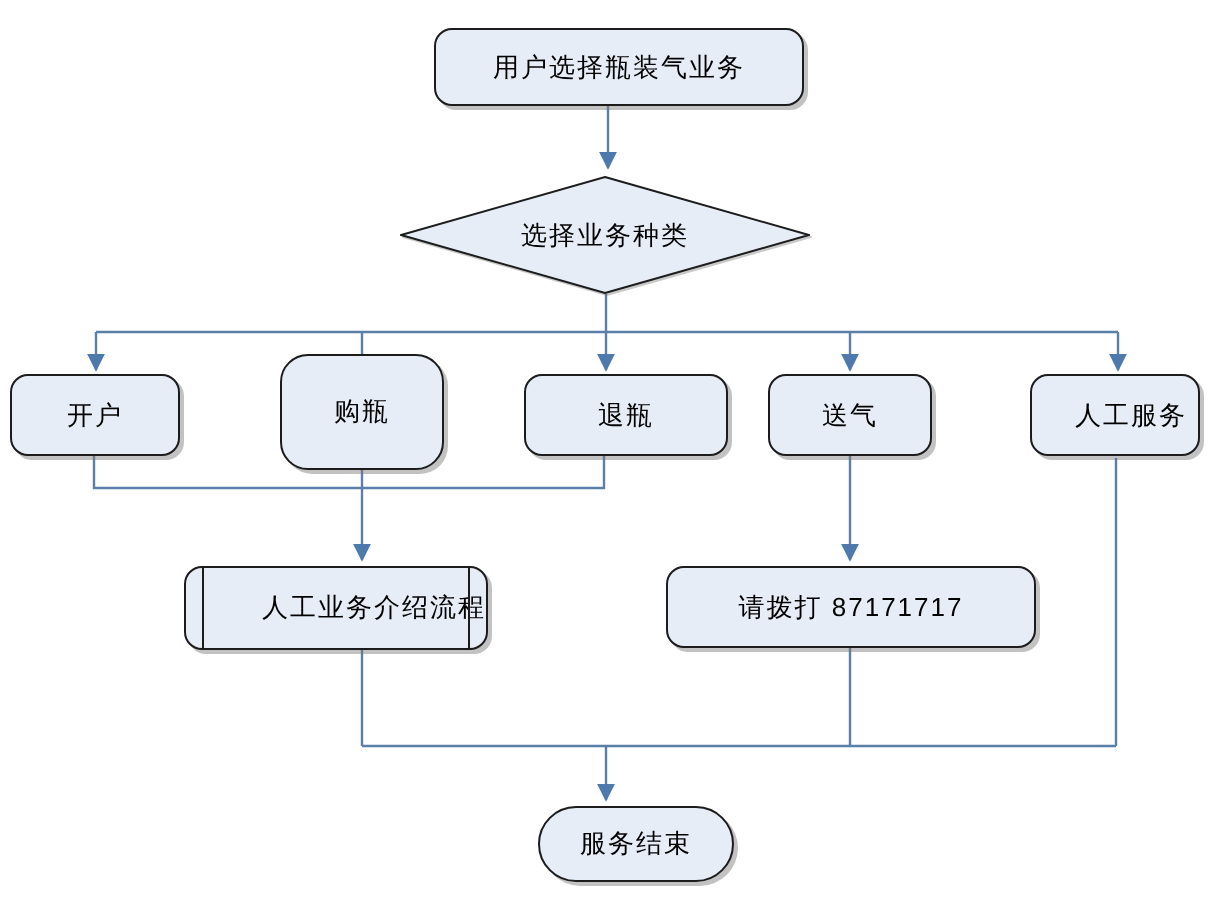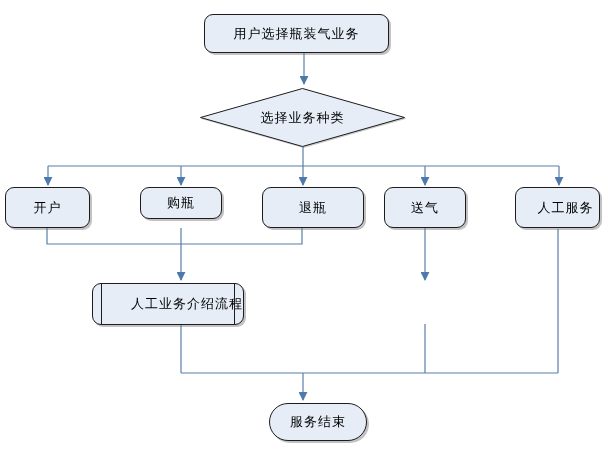--- a/index.html
+++ b/index.html
@@ -59,50 +59,53 @@
 
     <path d="M425,228 L425,280" marker-end="url(#arw)"></path>
 
     <path d="M558,229 L558,373"></path>
     <path d="M181,325 L181,373"></path>
     <path d="M425,324 L425,373"></path>
     <path d="M181,373 L558,373"></path>
     <path d="M303,373 L303,400" marker-end="url(#arw)"></path>
   </svg>
 
-  <div class="node" style="left:204px;top:14px;width:185px;height:39px;">
+  <div class="node" style="left:217px;top:14px;width:185px;height:39px;">
     <span>用户选择瓶装气业务</span>
   </div>
 
   <div class="diamond-wrap" style="left:200px;top:88px;width:205px;height:59px;">
     <svg width="205" height="59" viewBox="0 0 205 59">
       <polygon points="102.5,0.5 204.5,29.5 102.5,58.5 0.5,29.5"></polygon>
     </svg>
     <span class="diamond-label">选择业务种类</span>
   </div>
 
   <div class="node" style="left:5px;top:187px;width:85px;height:41px;">
     <span>开户</span>
   </div>
-  <div class="node" style="left:140px;top:187px;width:82px;height:32px;">
+  <div class="node" style="left:140px;top:177px;width:82px;height:58px;border-radius:14px;">
     <span>购瓶</span>
   </div>
   <div class="node" style="left:262px;top:187px;width:102px;height:41px;">
     <span>退瓶</span>
   </div>
   <div class="node" style="left:384px;top:187px;width:82px;height:41px;">
     <span>送气</span>
   </div>
   <div class="node" style="left:515px;top:187px;width:85px;height:41px;padding-left:16px;">
     <span>人工服务</span>
   </div>
 
   <div class="node" style="left:92px;top:283px;width:152px;height:42px;justify-content:flex-end;">
     <span class="sidebar-line left"></span>
     <span class="sidebar-line right"></span>
     <span>人工业务介绍流程</span>
   </div>
+  <div class="node" style="left:333px;top:283px;width:185px;height:41px;">
+    <span>请拨打 87171717</span>
+  </div>
 
   <div class="node terminator" style="left:269px;top:403px;width:98px;height:38px;">
     <span>服务结束</span>
   </div>
 
 </div>
 
 </body></html>

